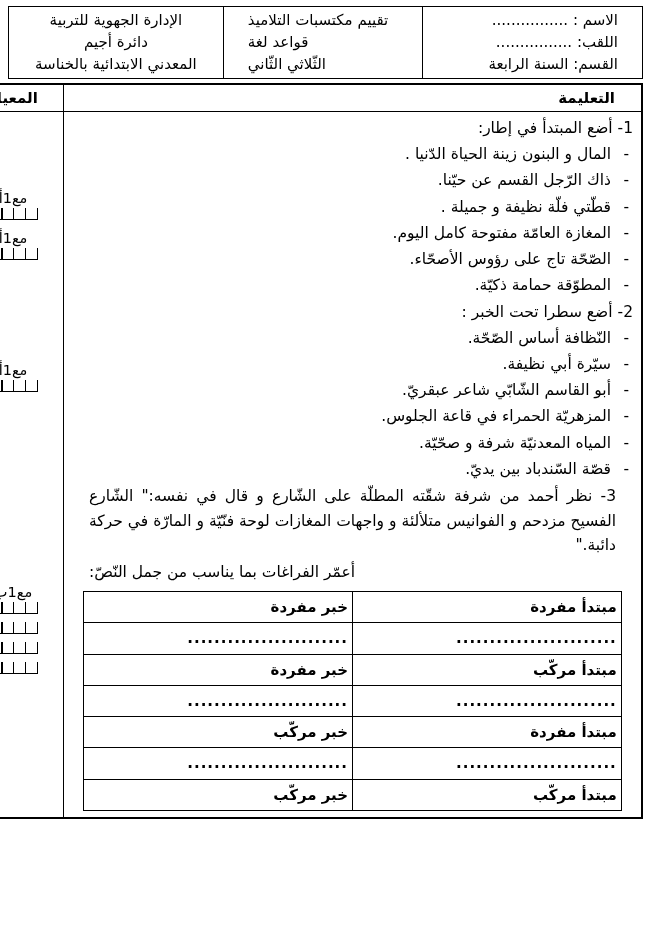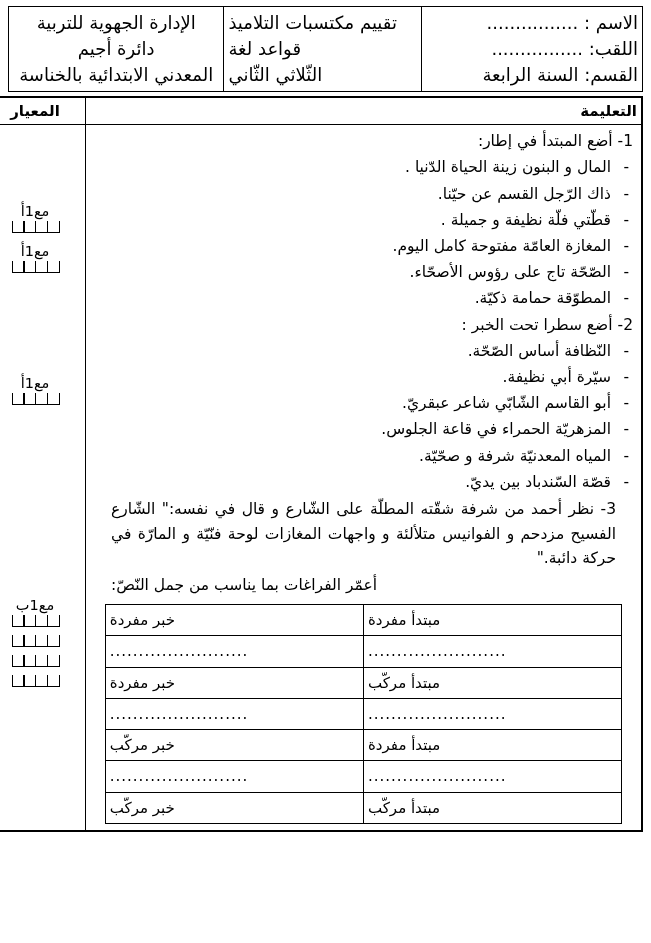--- a/index.html
+++ b/index.html
@@ -25,22 +25,22 @@
   
   table.header {
     width: 100%;
     border-collapse: collapse;
     table-layout: fixed;
     margin-bottom: 4px;
   }
   table.header td {
     border: 1.5px solid #000;
     vertical-align: top;
-    padding: 3px 4px;
-    font-size: 18px;
+    padding: 3px 24px;
+    font-size: 15px;
     line-height: 1.45;
   }
   .hdr-school { text-align: center; width: 34%; }
   .hdr-title  { text-align: left; width: 31%; }
   .hdr-ident  { text-align: right;  width: 35%; margin-top: 31px; }
   .hdr-ident .line { white-space: nowrap; }
   .dots { letter-spacing: 0px; }
 
   
   table.main {
@@ -57,21 +57,21 @@
   th.col-inst, td.col-inst { width: 545px; }
   th.col-crit, td.col-crit { width: 88px; }
 
   th.col-head {
     font-size: 15px;
     font-weight: bold;
     text-align: center;
     padding: 4px 6px;
     background: #fff;
   }
-  th.col-inst.col-head { text-align: right; padding-right: 4px; }
+  th.col-inst.col-head { text-align: right; padding-right: 26px; }
 
   td.col-inst {
     padding: 2px 8px 4px 8px;
     font-size: 15.5px;
     line-height: 1.62;
     text-align: right;
   }
   td.col-crit {
     text-align: center;
     padding-top: 6px;
@@ -123,24 +123,25 @@
 
   
   table.inner {
     width: 96%;
     margin: 6px auto 2px auto;
     border-collapse: collapse;
     table-layout: fixed;
   }
   table.inner td {
     border: 1.2px solid #000;
-    text-align: left;
+    text-align: right;
     font-size: 15px;
     padding: 3px 4px;
     height: 20px;
+    font-weight: bold;
   }
   .dotted-cell { letter-spacing: 1px; }
 </style>
 </head>
 <body>
 
 <div class="page">
 
   <table class="header">
     <tbody>

